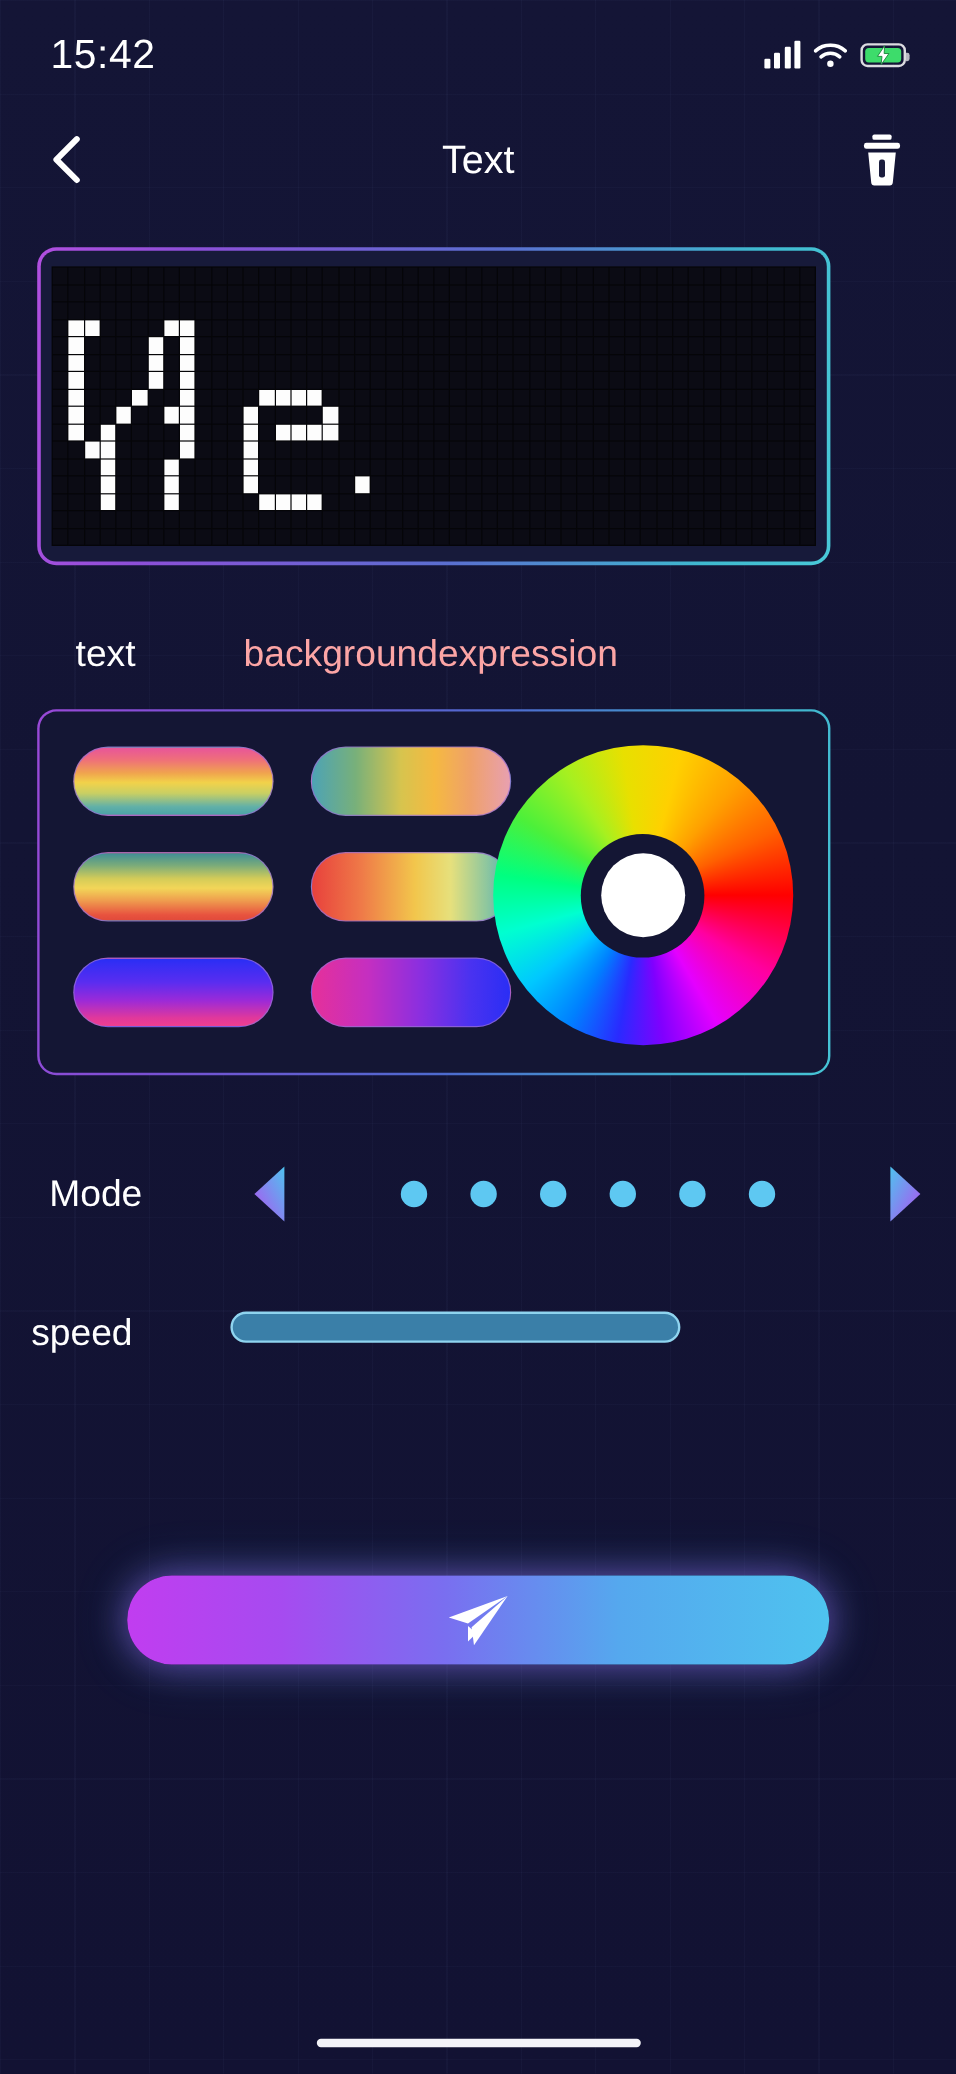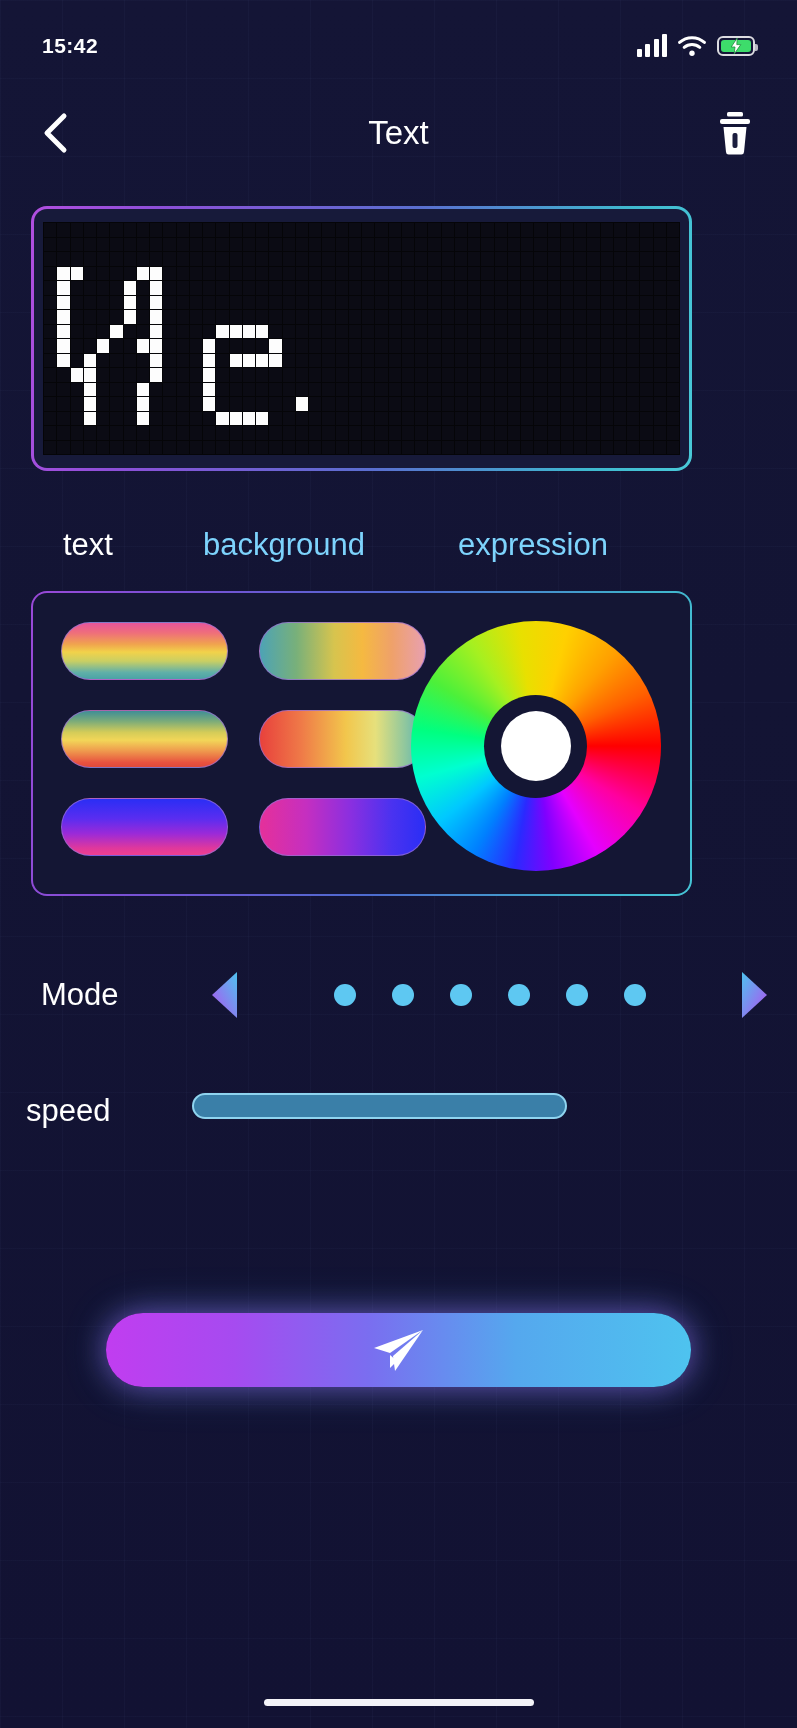--- a/index.html
+++ b/index.html
@@ -18,21 +18,21 @@
       linear-gradient(180deg, #141536 0%, #131434 40%, #121233 100%);
   }
 
   
   .statusbar {
     position: absolute; top: 0; left: 0; right: 0; height: 92px;
     display: flex; align-items: center; justify-content: space-between;
     padding: 0 42px;
   }
   .status-time {
-    color: #ffffff; font-size: 21px; font-weight: 700; letter-spacing: 0.5px;
+    color: #ffffff; font-size: 34px; font-weight: 400; letter-spacing: 0.5px;
   }
   .status-right { display: flex; align-items: center; gap: 11px; }
   .sig { display: flex; align-items: flex-end; gap: 3.5px; height: 22px; }
   .sig i { display: block; width: 5px; background: #ffffff; border-radius: 1px; }
   .sig i:nth-child(1) { height: 8px; }
   .sig i:nth-child(2) { height: 13px; }
   .sig i:nth-child(3) { height: 18px; }
   .sig i:nth-child(4) { height: 23px; }
   .wifi { width: 28px; height: 21px; position: relative; }
   .batt {
@@ -93,23 +93,23 @@
   
   .tabs {
     position: absolute; top: 515px; left: 31px; width: 661px; height: 60px;
     display: flex; align-items: center;
   }
   .tab {
     font-size: 31px; cursor: pointer; white-space: nowrap;
   }
   .tab.t0 { margin-left: 32px; }
   .tab.t1 { margin-left: 90px; }
-  .tab.t2 { margin-left: 93px; }
+  .tab.t2 { }
   .tab.active { color: #ffffff; }
-  .tab.inactive { color: #7dd3fc; }
+  .tab.inactive { color: #fca5a5; }
 
   
   .color-panel {
     position: absolute; left: 31px; top: 591px; width: 661px; height: 305px;
     border-radius: 16px; padding: 2px;
     background: linear-gradient(100deg, #9a49d8 0%, #7a50d4 20%, #4d6bcf 55%, #3fb0cb 85%, #46c4d6 100%);
   }
   .color-panel-inner {
     width: 100%; height: 100%; border-radius: 14px;
     background: #141634; position: relative;

